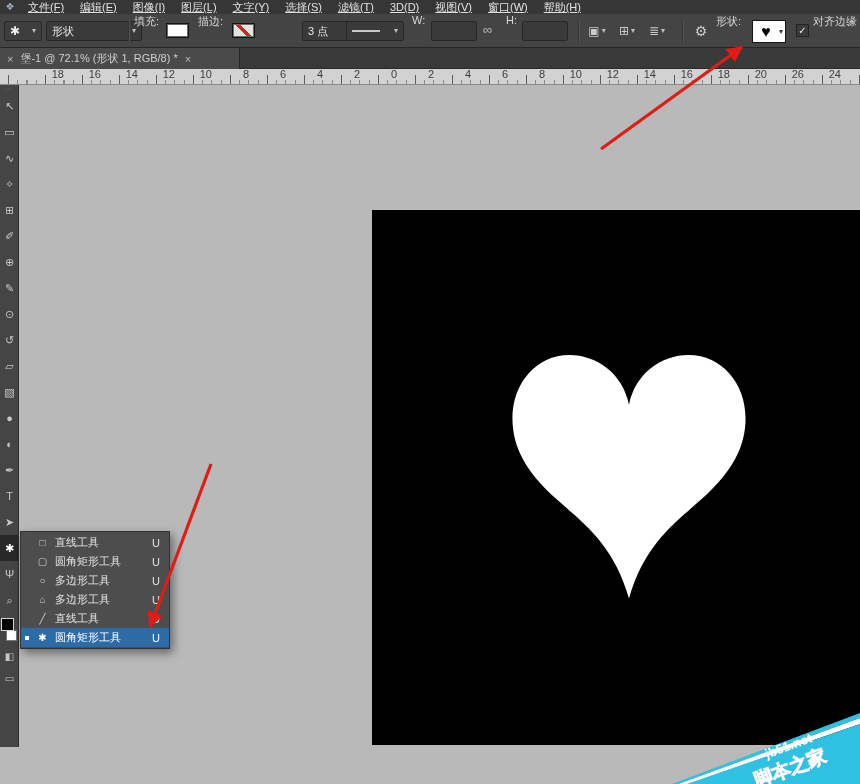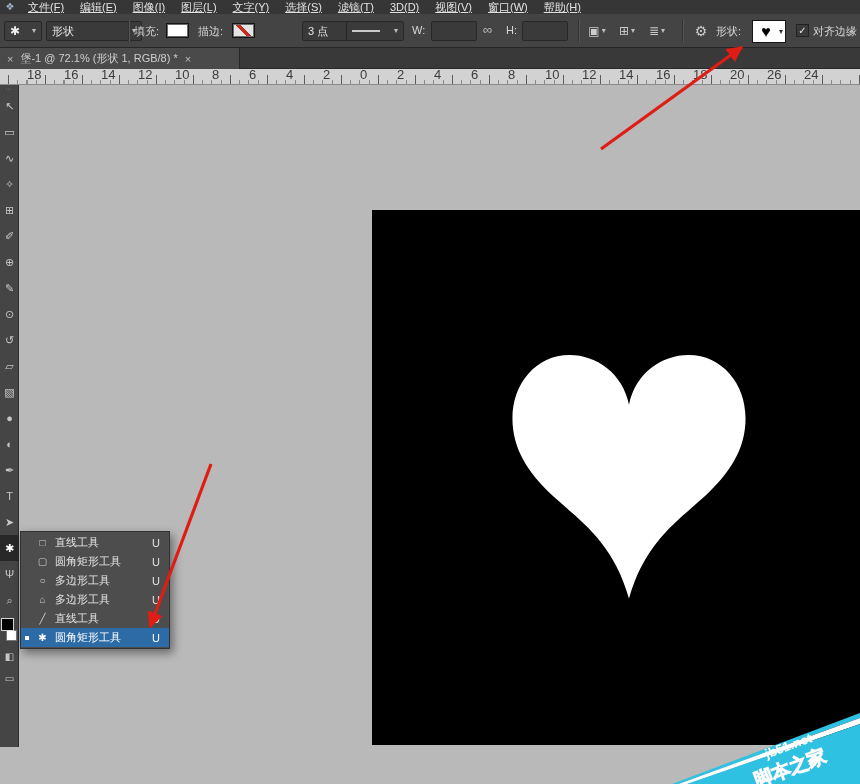--- a/index.html
+++ b/index.html
@@ -12,21 +12,21 @@
     -webkit-font-smoothing:antialiased;
   }
 
   
   .menu-bar{position:absolute;left:0;top:0;width:860px;height:14px;background:#363636;display:flex;align-items:center;z-index:10;}
   .app-icon{width:20px;text-align:center;color:#9fb3c8;font-size:10px;line-height:14px;}
   .menu-item{color:#e2e2e2;font-size:11px;line-height:14px;padding:0 8px;white-space:nowrap;cursor:default;text-decoration:underline;}
 
   
   .options-bar{position:absolute;left:0;top:14px;width:860px;height:34px;background:#444444;border-bottom:1px solid #262626;z-index:10;}
-  .obar-label{position:absolute;top:10px;font-size:11px;color:#d6d6d6;white-space:nowrap;}
+  .obar-label{position:absolute;top:0;font-size:11px;color:#d6d6d6;white-space:nowrap;}
   .field{position:absolute;top:7px;height:20px;background:#3a3a3a;border:1px solid #272727;border-radius:2px;color:#e6e6e6;font-size:11px;display:flex;align-items:center;padding:0 5px;}
   .dd-arrow{font-size:8px;color:#bdbdbd;margin-left:auto;padding-left:5px;line-height:1;}
   .tool-preset{left:4px;width:38px;background:#3e3e3e;}
   .tool-preset .glyph{color:#eee;font-size:12px;}
   .mode-select{left:46px;width:96px;cursor:pointer;}
   .swatch{position:absolute;top:9px;width:23px;height:15px;border:1px solid #141414;box-shadow:0 0 0 1px #6a6a6a inset;}
   .fill-swatch{left:166px;background:#ffffff;}
   .stroke-swatch{left:232px;background:
       linear-gradient(45deg, transparent 43%, #c62b21 43%, #c62b21 57%, transparent 57%), #e4e4e4;}
   .stroke-width{left:258px;width:84px;margin-left:44px;}
@@ -51,21 +51,21 @@
 
   
   .ruler{position:absolute;left:0;top:69px;width:860px;height:16px;background:#d2d2d2;border-bottom:1px solid #8b8b8b;z-index:8;
     background-image:
       repeating-linear-gradient(to right,#5c5c5c 0 1px,transparent 1px 37px),
       repeating-linear-gradient(to right,#8a8a8a 0 1px,transparent 1px 9.25px);
     background-size:100% 9px,100% 4px;
     background-position:8px 100%,8px 100%;
     background-repeat:no-repeat,no-repeat;}
   .ruler-cells{position:absolute;left:27px;top:0;display:flex;}
-  .ruler-num{width:37px;text-align:left;font-size:13px;color:#3c3c3c;line-height:11px;}
+  .ruler-num{width:37px;text-align:right;font-size:11px;color:#3c3c3c;line-height:11px;}
 
   
   .toolbar{position:absolute;left:0;top:85px;width:19px;height:662px;background:#454545;border-right:1px solid #2e2e2e;z-index:6;}
   .grip{height:8px;color:#8c8c8c;font-size:6px;text-align:center;line-height:8px;letter-spacing:1px;}
   .tool{width:19px;height:26px;display:flex;align-items:center;justify-content:center;color:#c6c6c6;font-size:11px;cursor:pointer;}
   .tool.active{background:#282828;color:#ffffff;}
   .swatches{position:relative;height:30px;margin-top:2px;}
   .sw-bg{position:absolute;left:6px;top:15px;width:11px;height:11px;background:#ffffff;border:1px solid #777;cursor:pointer;}
   .sw-fg{position:absolute;left:1px;top:3px;width:13px;height:13px;background:#000000;border:1px solid #d8d8d8;cursor:pointer;}
   .tool-extra{width:19px;height:22px;display:flex;align-items:center;justify-content:center;color:#c6c6c6;font-size:10px;cursor:pointer;}

